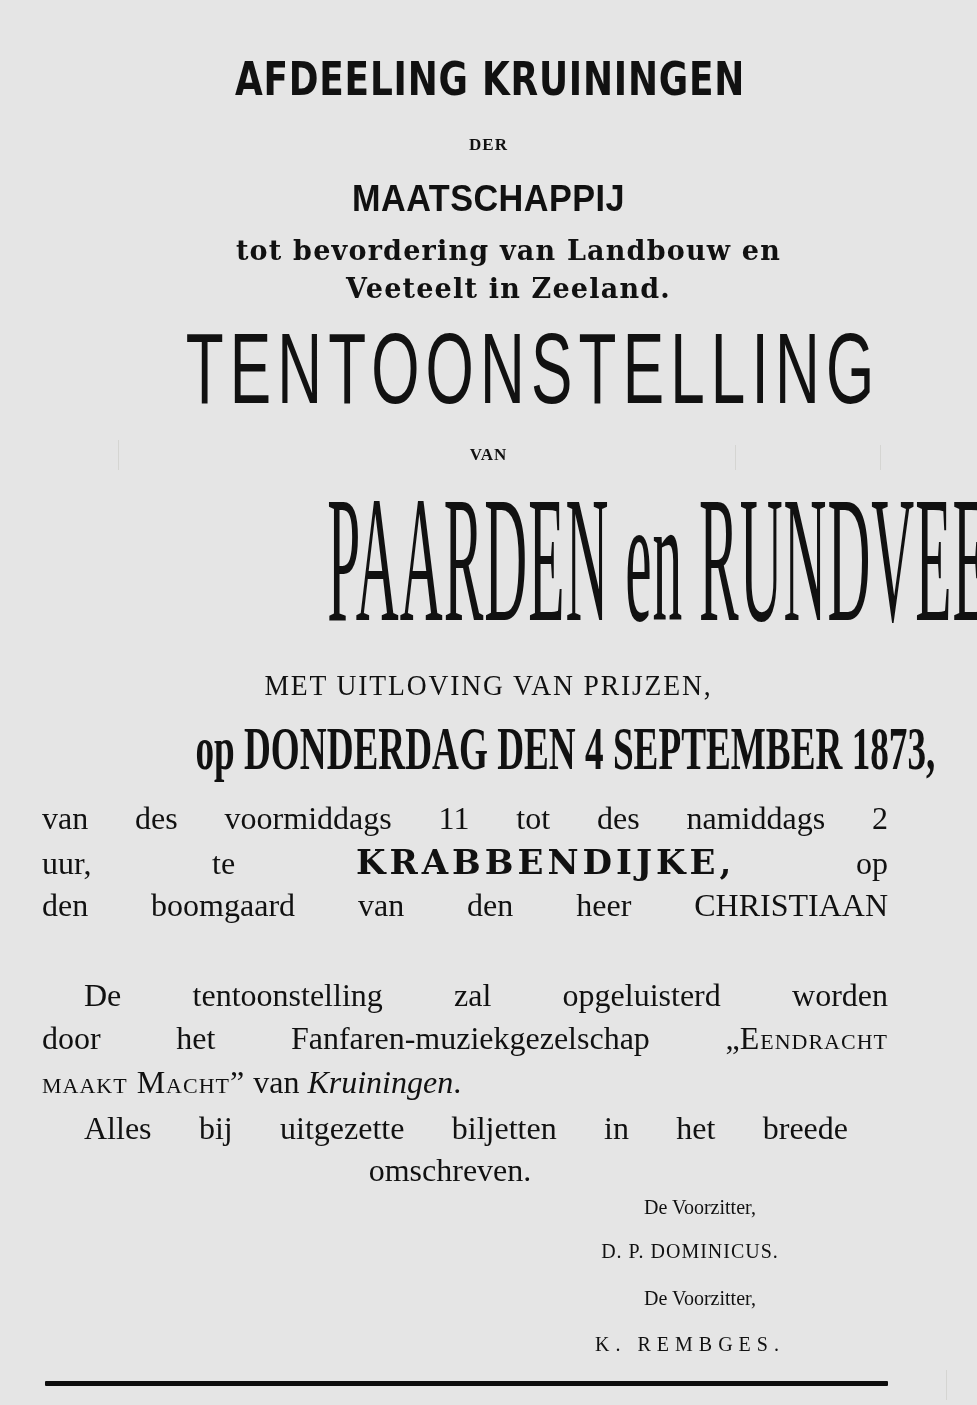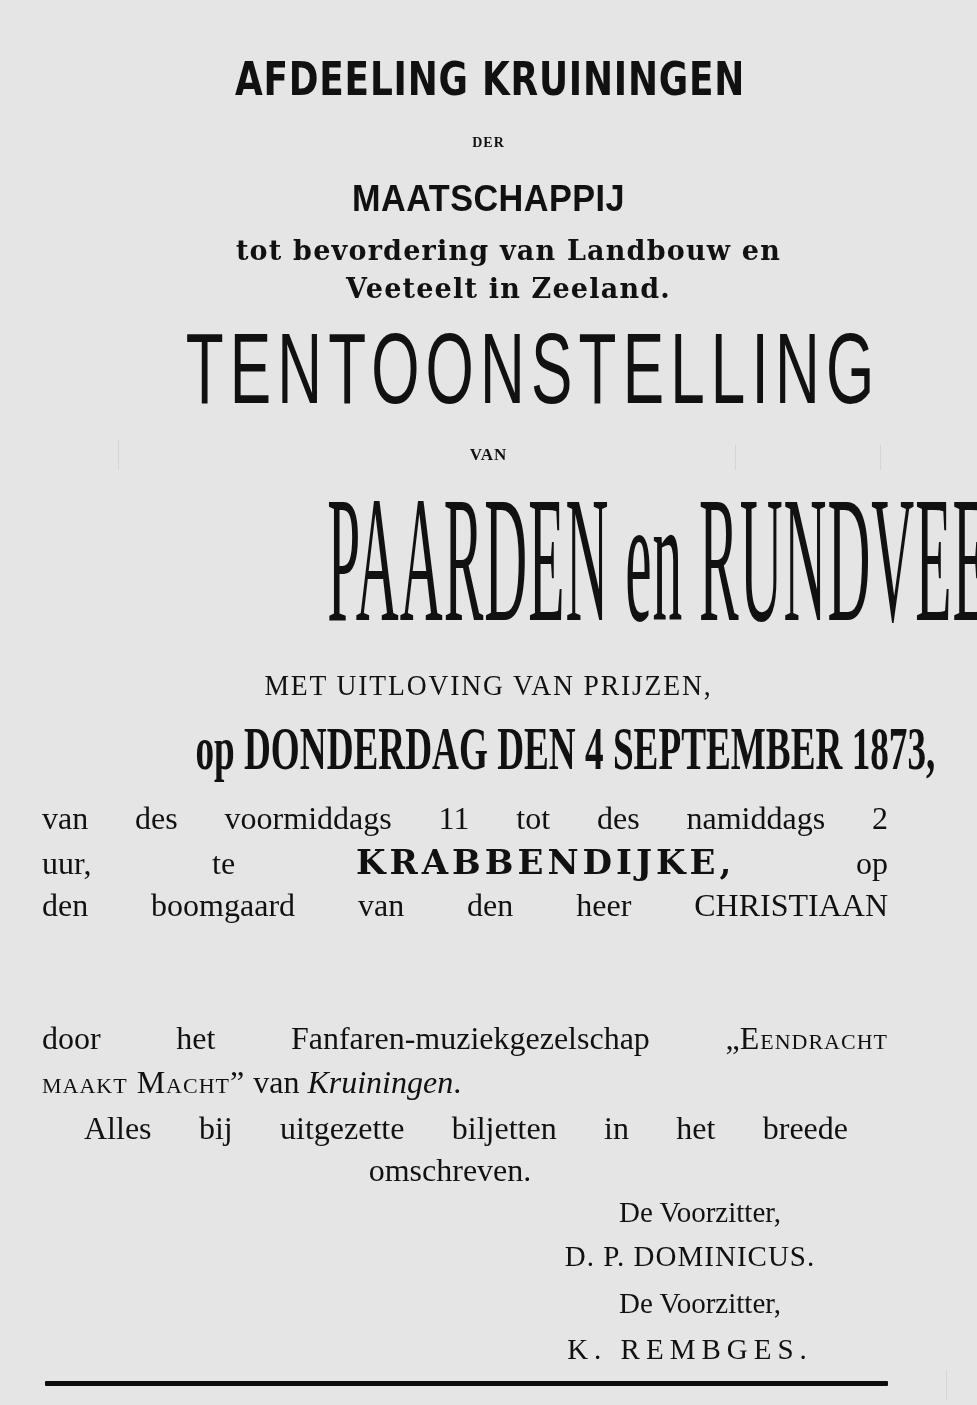--- a/index.html
+++ b/index.html
@@ -39,21 +39,21 @@
       font-weight: bold;
       font-size: 46px;
       letter-spacing: 1px;
       transform: scaleX(0.78);
       transform-origin: center;
       text-align: center;
     }
     .h-der {
       top: 135px;
       font-family: "Liberation Serif", serif;
-      font-size: 14px;
+      font-size: 17px;
       font-weight: bold;
       letter-spacing: 1px;
     }
     .h-maatschappij {
       top: 178px;
       font-family: "Liberation Sans", sans-serif;
       font-weight: bold;
       font-size: 36px;
       letter-spacing: 0.5px;
       transform: scaleX(0.95);
@@ -159,21 +159,21 @@
       top: 1152px;
       font-family: "Liberation Serif", serif;
       font-size: 32px;
       left: 0; width: 900px;
       text-align: center;
     }
 
     
     .sig {
       font-family: "Liberation Serif", serif;
-      font-size: 29px;
+      font-size: 20px;
       text-align: center;
       left: 500px;
       width: 420px;
     }
     .sig-1 { top: 1196px; left: 490px; }
     .sig-2 { top: 1240px; left: 480px; letter-spacing: 1px; }
     .sig-3 { top: 1287px; left: 490px; }
     .sig-4 { top: 1333px; left: 480px; letter-spacing: 6px; }
 
     .rule {
@@ -216,20 +216,21 @@
   <div class="line center h-uitloving">MET UITLOVING VAN PRIJZEN,</div>
   <div class="line center h-date">op DONDERDAG DEN 4 SEPTEMBER 1873,</div>
 
   <div class="line body-line bl1">van des voormiddags 11 tot des namiddags 2</div>
   <div class="line body-line bl2">
     <span>uur, te</span>
     <span class="krabbendijke">KRABBENDIJKE,</span>
     <span>op</span>
   </div>
   <div class="line body-line bl3">den boomgaard van den heer CHRISTIAAN</div>
+  <div class="line body-line bl5">De tentoonstelling zal opgeluisterd worden</div>
   <div class="line body-line bl6">
     <span>door het Fanfaren-muziekgezelschap „</span><span class="smallcaps">Eendracht</span>
   </div>
   <div class="line body-line bl7">
     <span class="smallcaps">maakt Macht”</span><span> van </span><span class="italic">Kruiningen</span><span>.</span>
   </div>
 
   <div class="line h-omschreven">omschreven.</div>
   <div class="line h-alles">Alles bij uitgezette biljetten in het breede</div>
 

